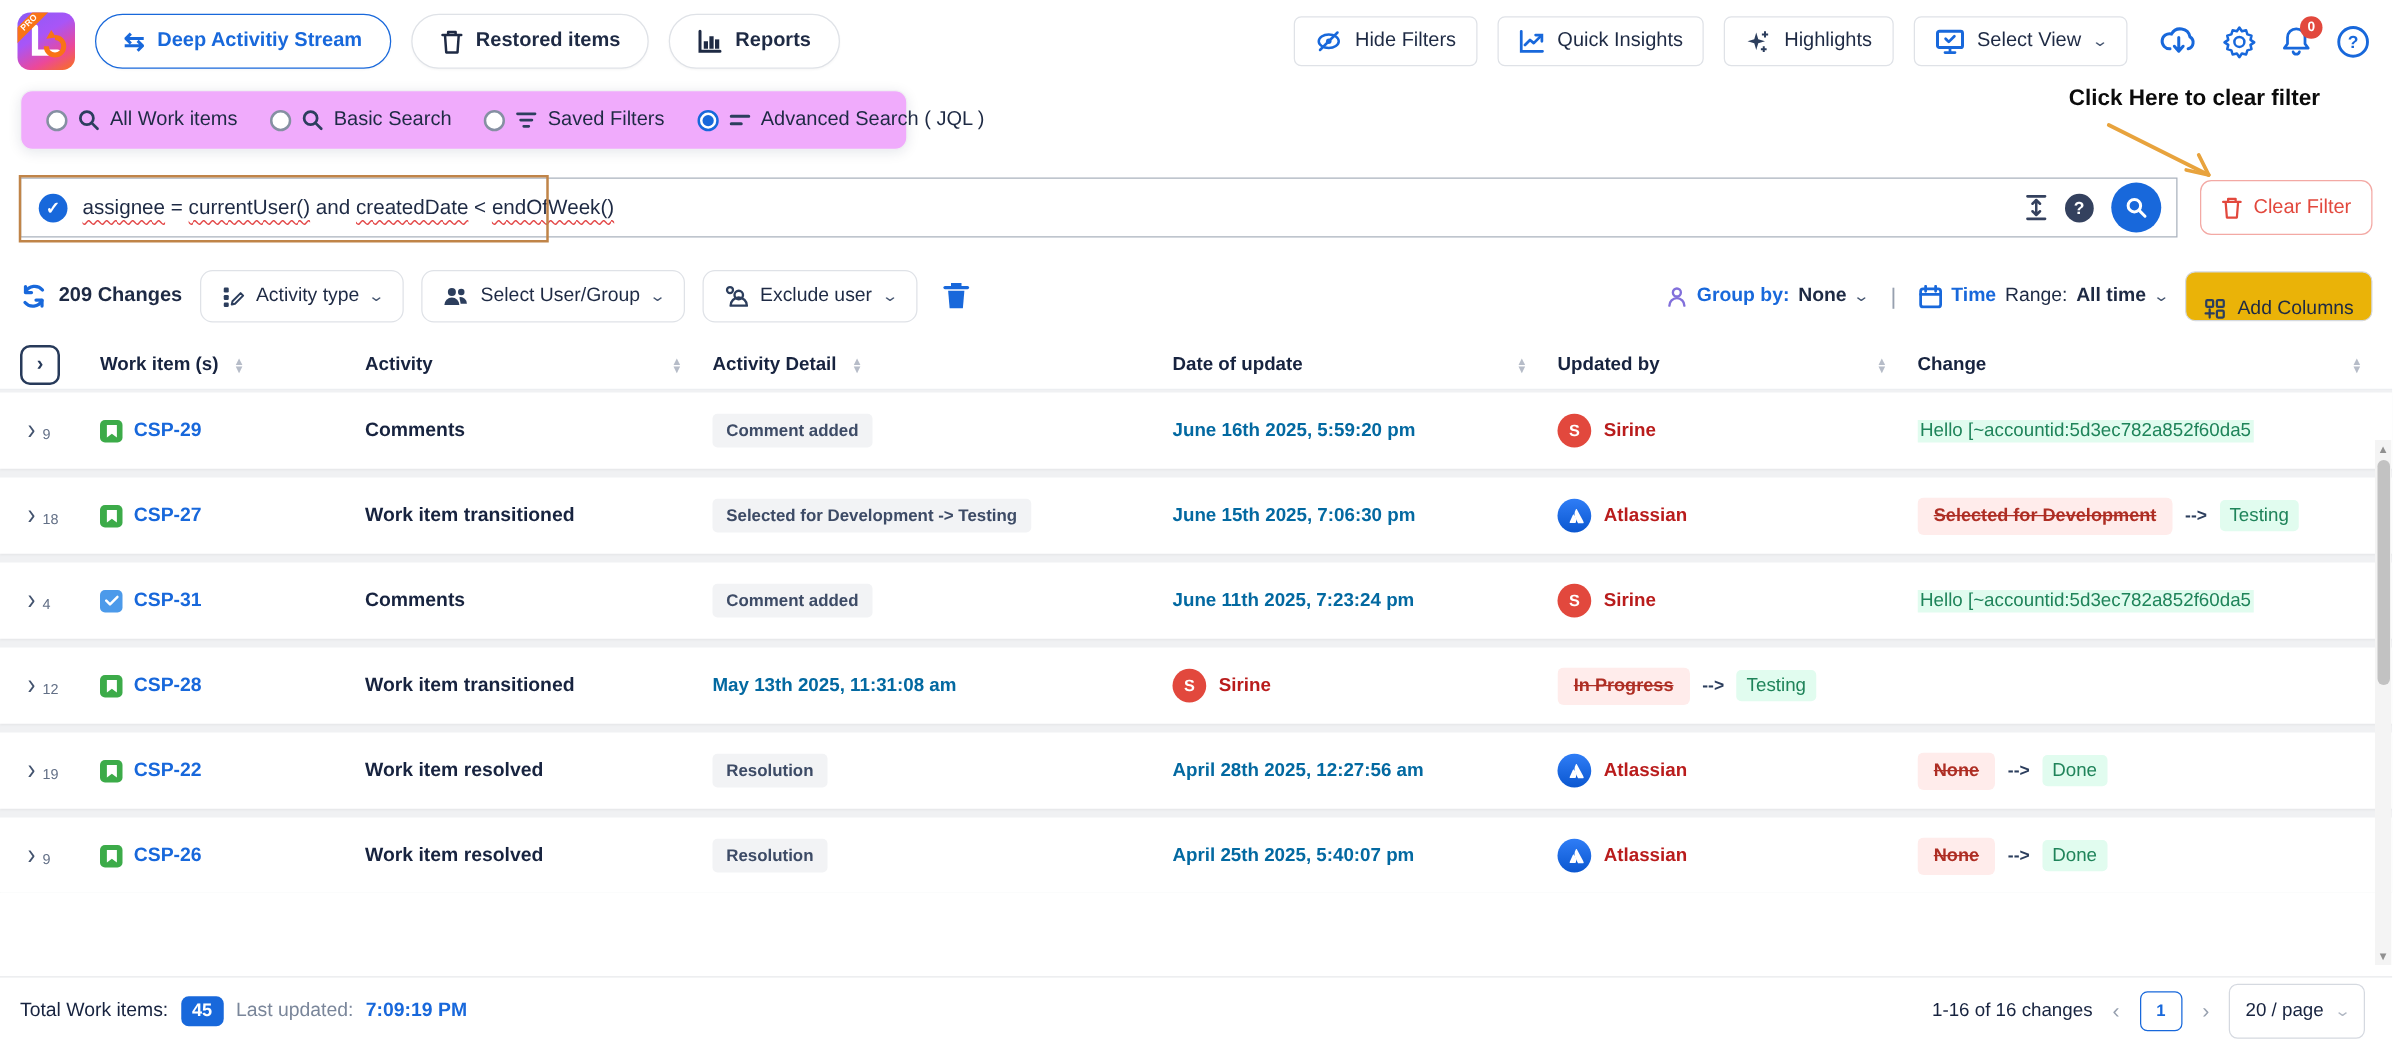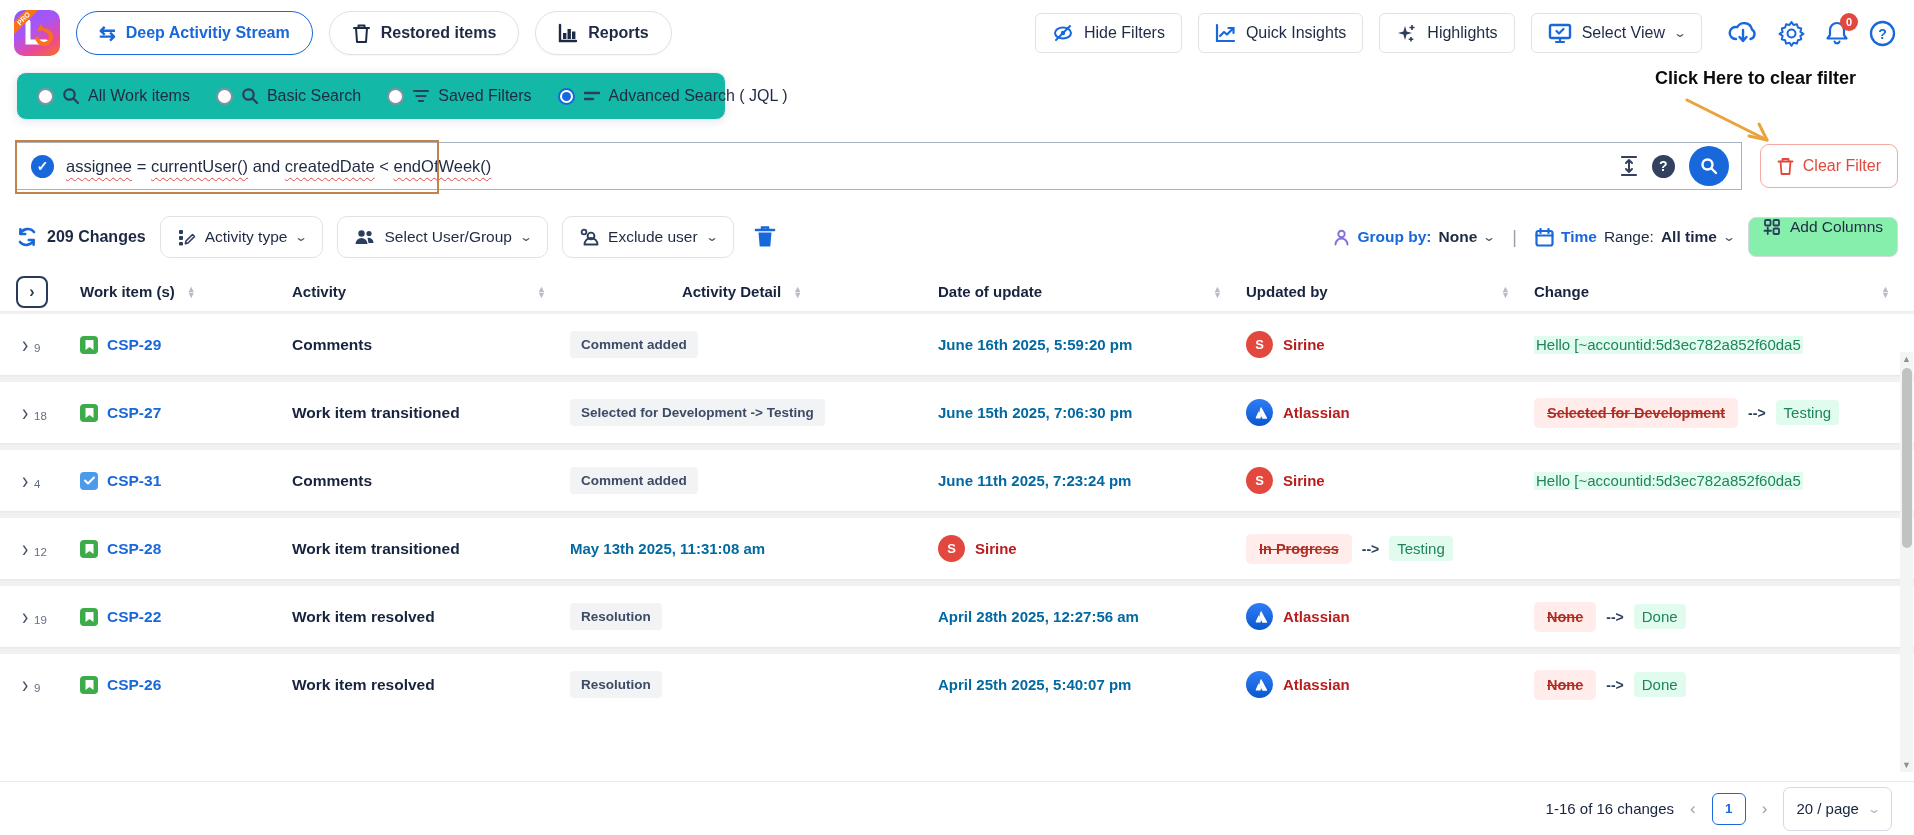--- a/index.html
+++ b/index.html
@@ -20,21 +20,21 @@
   .topbar .spacer { flex:1; }
   .sqbtn { display:inline-flex; align-items:center; gap:10px; height:40px; padding:0 16px;
     background:#fff; border:1px solid #dfe2e7; border-radius:6px; font-size:16px; color:#1e2a44; cursor:pointer; white-space:nowrap; }
   .iconcluster { display:flex; align-items:center; gap:20px; margin-left:10px; }
   .icobtn { position:relative; background:none; border:none; cursor:pointer; line-height:0; }
   .badge-red { position:absolute; top:-7px; right:-9px; background:#e2483d; color:#fff; font-size:11px;
     font-weight:700; border-radius:9px; min-width:18px; height:18px; display:flex; align-items:center; justify-content:center; padding:0 4px; }
 
   
   .search-card { width:710px; margin:12px 0 0 16px; padding:14px 20px; border:1px solid #f0f1f3;
-    border-radius:10px; background:#14b8a6; box-shadow:0 2px 10px rgba(9,30,66,.10);
+    border-radius:10px; background:#f0abfc; box-shadow:0 2px 10px rgba(9,30,66,.10);
     display:flex; align-items:flex-end; gap:26px; }
   .mode { display:inline-flex; align-items:center; gap:8px; font-size:16px; color:#1e2a44; cursor:pointer; white-space:nowrap; }
   .radio { width:17px; height:17px; border:2px solid #8590a2; border-radius:50%; display:inline-block; background:#fff; }
   .radio.sel { border:2px solid #1868db; position:relative; }
   .radio.sel::after { content:""; position:absolute; inset:2px; background:#1868db; border-radius:50%; }
 
   
   .jql-row { display:flex; align-items:center; gap:18px; margin:22px 16px 0 16px; }
   .jql-bar { position:relative; flex:1; height:48px; background:#fff; border:1px solid #aab2bd;
     display:flex; align-items:center; padding:0 12px 0 14px; }
@@ -61,21 +61,21 @@
   .toolbar { display:flex; align-items:center; margin:26px 16px 0 16px; gap:14px; }
   .changes { display:inline-flex; align-items:center; gap:9px; font-size:16px; font-weight:700; color:#1e2a44; }
   .fbtn { display:inline-flex; align-items:center; gap:9px; height:42px; padding:0 16px; background:#fff;
     border:1px solid #dfe2e7; border-radius:10px; font-size:15.5px; color:#1e2a44; cursor:pointer; white-space:nowrap; }
   .chev { font-size:12px; color:#44546f; transform:scaleX(1.4); display:inline-block; }
   .toolbar .spacer { flex:1; }
   .groupby { display:inline-flex; align-items:center; gap:7px; font-size:15.5px; cursor:pointer; white-space:nowrap;justify-content:flex-end; }
   .blue { color:#1868db; font-weight:700; }
   .bold-dark { color:#1e2a44; font-weight:700; }
   .vsep { color:#97a0af; font-size:18px; margin:0 4px; }
-  .addcols { display:inline-flex; align-items:flex-start; gap:9px; height:40px; padding:0 14px; background:#86efac;
+  .addcols { display:inline-flex; align-items:flex-end; gap:9px; height:40px; padding:0 14px; background:#eab308;
     border:1px solid #d5d9e0; border-radius:8px; font-size:15.5px; color:#1e2a44; cursor:pointer; white-space:nowrap; }
 
   
   .grid { display:grid; grid-template-columns:64px 212px 278px 368px 308px 288px 1fr; align-items:center; }
   .thead { margin-top:14px; padding:0 14px 0 16px; height:40px; border-bottom:1px solid #eceef1; }
   .th { display:flex; align-items:center; gap:10px; font-size:15px; font-weight:700; color:#17233f; }
   .sort { display:flex; flex-direction:column; line-height:6px; font-size:9px; color:#b6bcc8; margin-left:2px; cursor:pointer; }
   .expand-all { width:32px; height:32px; border:2px solid #273a5a; border-radius:8px; background:#fff; cursor:pointer;
     font-size:16px; font-weight:700; color:#273a5a; display:flex; align-items:center; justify-content:center; }
   .tbody { height:402px; overflow:hidden; background:#f0f1f3; padding:2px 0; }
@@ -402,21 +402,21 @@
         <button class="expand-all">›</button>
       </div>
     <div class="th">
         <span>Work item (s)</span>
         <span class="sort">▲<br>▼</span>
       </div>
     <div class="th" style="justify-content:space-between;padding-right:24px;">
         <span>Activity</span>
         <span class="sort">▲<br>▼</span>
       </div>
-    <div class="th" style="justify-content:center;padding-right:24px;">
+    <div class="th" style="justify-content:flex-start;padding-right:24px;">
         <span>Activity Detail</span>
         <span class="sort">▲<br>▼</span>
       </div>
     <div class="th" style="justify-content:space-between;padding-right:24px;">
         <span>Date of update</span>
         <span class="sort">▲<br>▼</span>
       </div>
     <div class="th" style="justify-content:space-between;padding-right:24px;">
         <span>Updated by</span>
         <span class="sort">▲<br>▼</span>
@@ -583,20 +583,26 @@
 
   </div>
 
   <div class="vscroll">
     <span class="varr" style="top:2px;">▲</span>
     <div class="vthumb"></div>
     <span class="varr" style="bottom:2px;">▼</span>
   </div>
 
   <div class="footer">
+    <div class="f-left">
+      <span>Total Work items:</span>
+      <span class="total-badge">45</span>
+      <span class="muted">Last updated:</span>
+      <span class="time-blue">7:09:19 PM</span>
+    </div>
     <div class="f-right">
       <span>1-16 of 16 changes</span>
       <button class="pg-chev">‹</button>
       <button class="pg-num">1</button>
       <button class="pg-chev">›</button>
       <span class="pg-size">
         <span>20 / page</span>
         <span class="chev">⌄</span>
       </span>
     </div>

